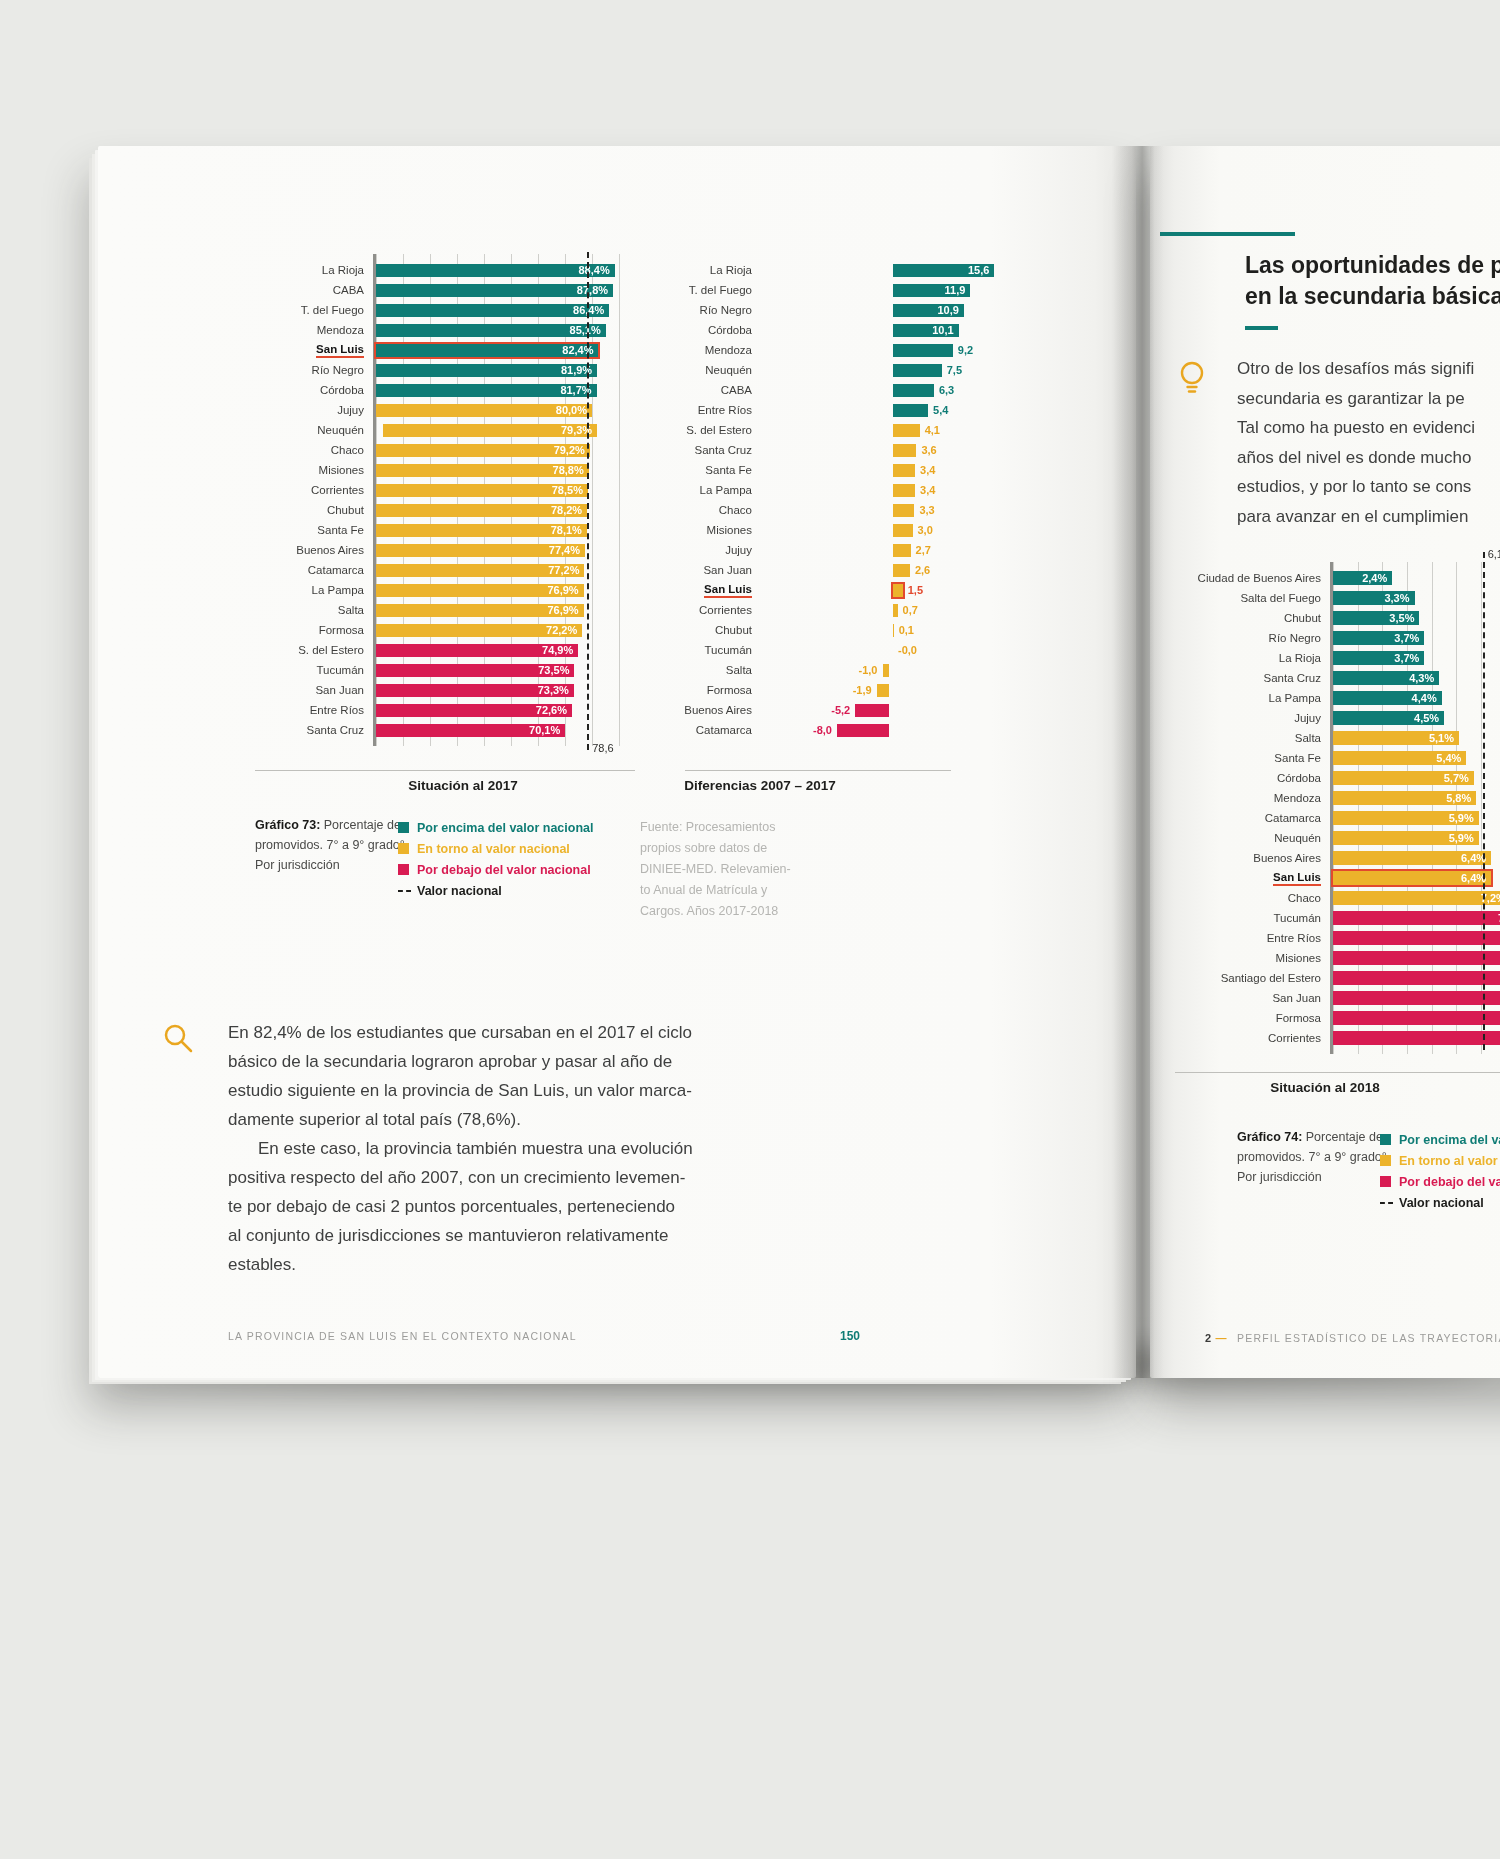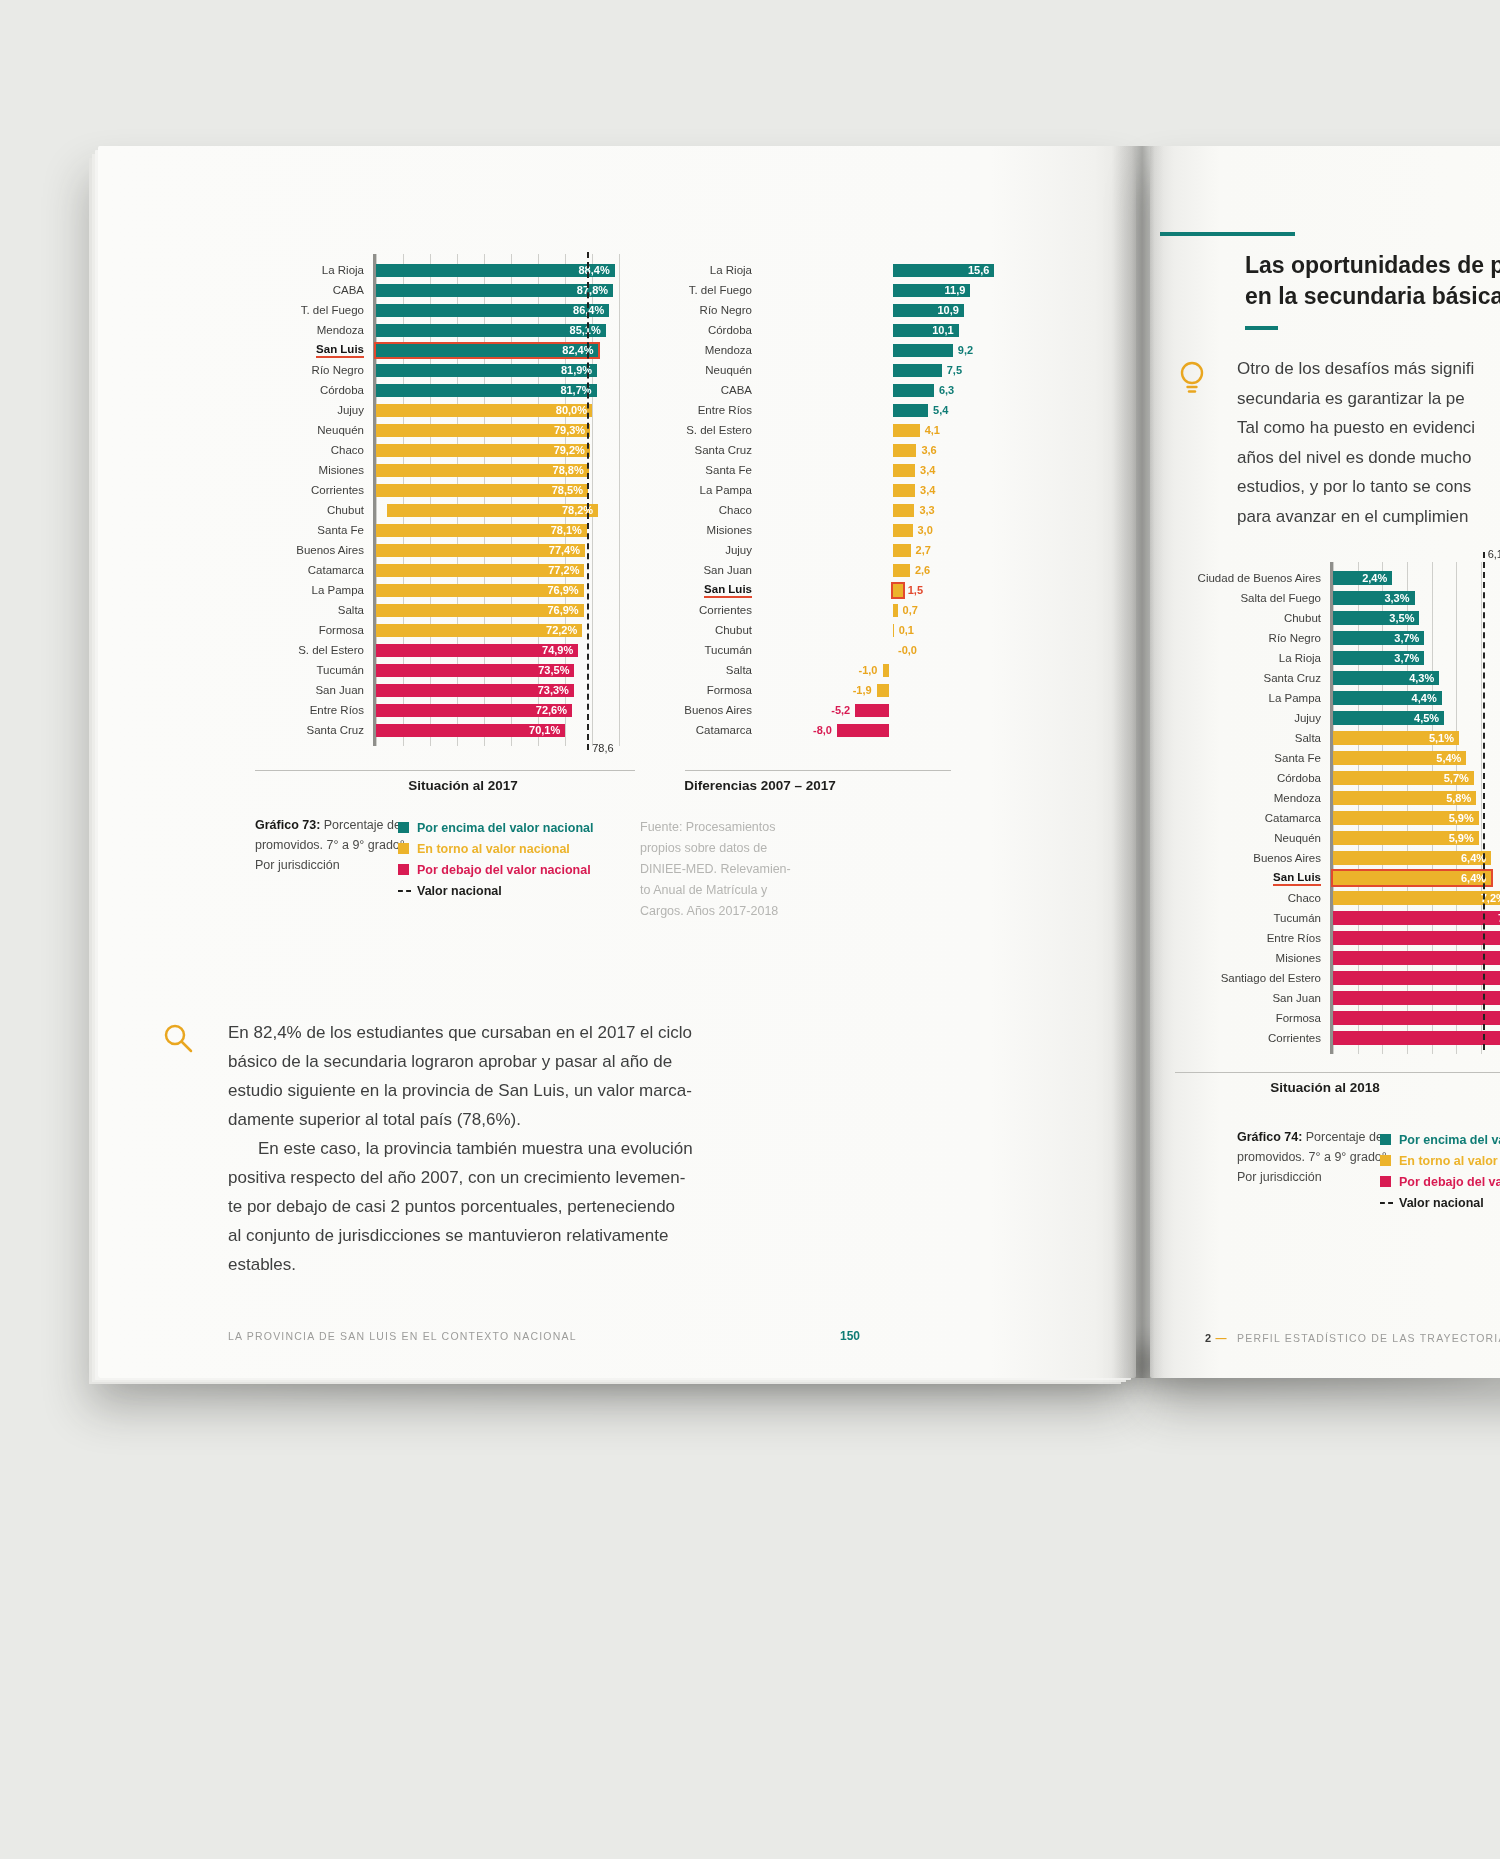--- a/index.html
+++ b/index.html
@@ -118,21 +118,21 @@
           <div class="clbl" style="width: 122px;"><span>Jujuy</span></div>
           <div class="cplot" style="width: 270px;">
             <div class="cbar" style="top: 3.5px; height: 13px; width: 216px; left: 3px; background: rgb(236, 179, 43);">
               <span class="cval">80,0%</span>
             </div>
           </div>
         </div>
         <div class="crow">
           <div class="clbl" style="width: 122px;"><span>Neuquén</span></div>
           <div class="cplot" style="width: 270px;">
-            <div class="cbar" style="top: 3.5px; height: 13px; width: 214.11px; left: 3px; background: rgb(236, 179, 43);">
+            <div class="cbar" style="top: 3.5px; height: 13px; width: 214.11px; left: 10px; background: rgb(236, 179, 43);">
               <span class="cval">79,3%</span>
             </div>
           </div>
         </div>
         <div class="crow">
           <div class="clbl" style="width: 122px;"><span>Chaco</span></div>
           <div class="cplot" style="width: 270px;">
             <div class="cbar" style="top: 3.5px; height: 13px; width: 213.84px; left: 3px; background: rgb(236, 179, 43);">
               <span class="cval">79,2%</span>
             </div>
@@ -150,21 +150,21 @@
           <div class="clbl" style="width: 122px;"><span>Corrientes</span></div>
           <div class="cplot" style="width: 270px;">
             <div class="cbar" style="top: 3.5px; height: 13px; width: 211.95px; left: 3px; background: rgb(236, 179, 43);">
               <span class="cval">78,5%</span>
             </div>
           </div>
         </div>
         <div class="crow">
           <div class="clbl" style="width: 122px;"><span>Chubut</span></div>
           <div class="cplot" style="width: 270px;">
-            <div class="cbar" style="top: 3.5px; height: 13px; width: 211.14px; left: 14px; background: rgb(236, 179, 43);">
+            <div class="cbar" style="top: 3.5px; height: 13px; width: 211.14px; left: 3px; background: rgb(236, 179, 43);">
               <span class="cval">78,2%</span>
             </div>
           </div>
         </div>
         <div class="crow">
           <div class="clbl" style="width: 122px;"><span>Santa Fe</span></div>
           <div class="cplot" style="width: 270px;">
             <div class="cbar" style="top: 3.5px; height: 13px; width: 210.87px; left: 3px; background: rgb(236, 179, 43);">
               <span class="cval">78,1%</span>
             </div>

